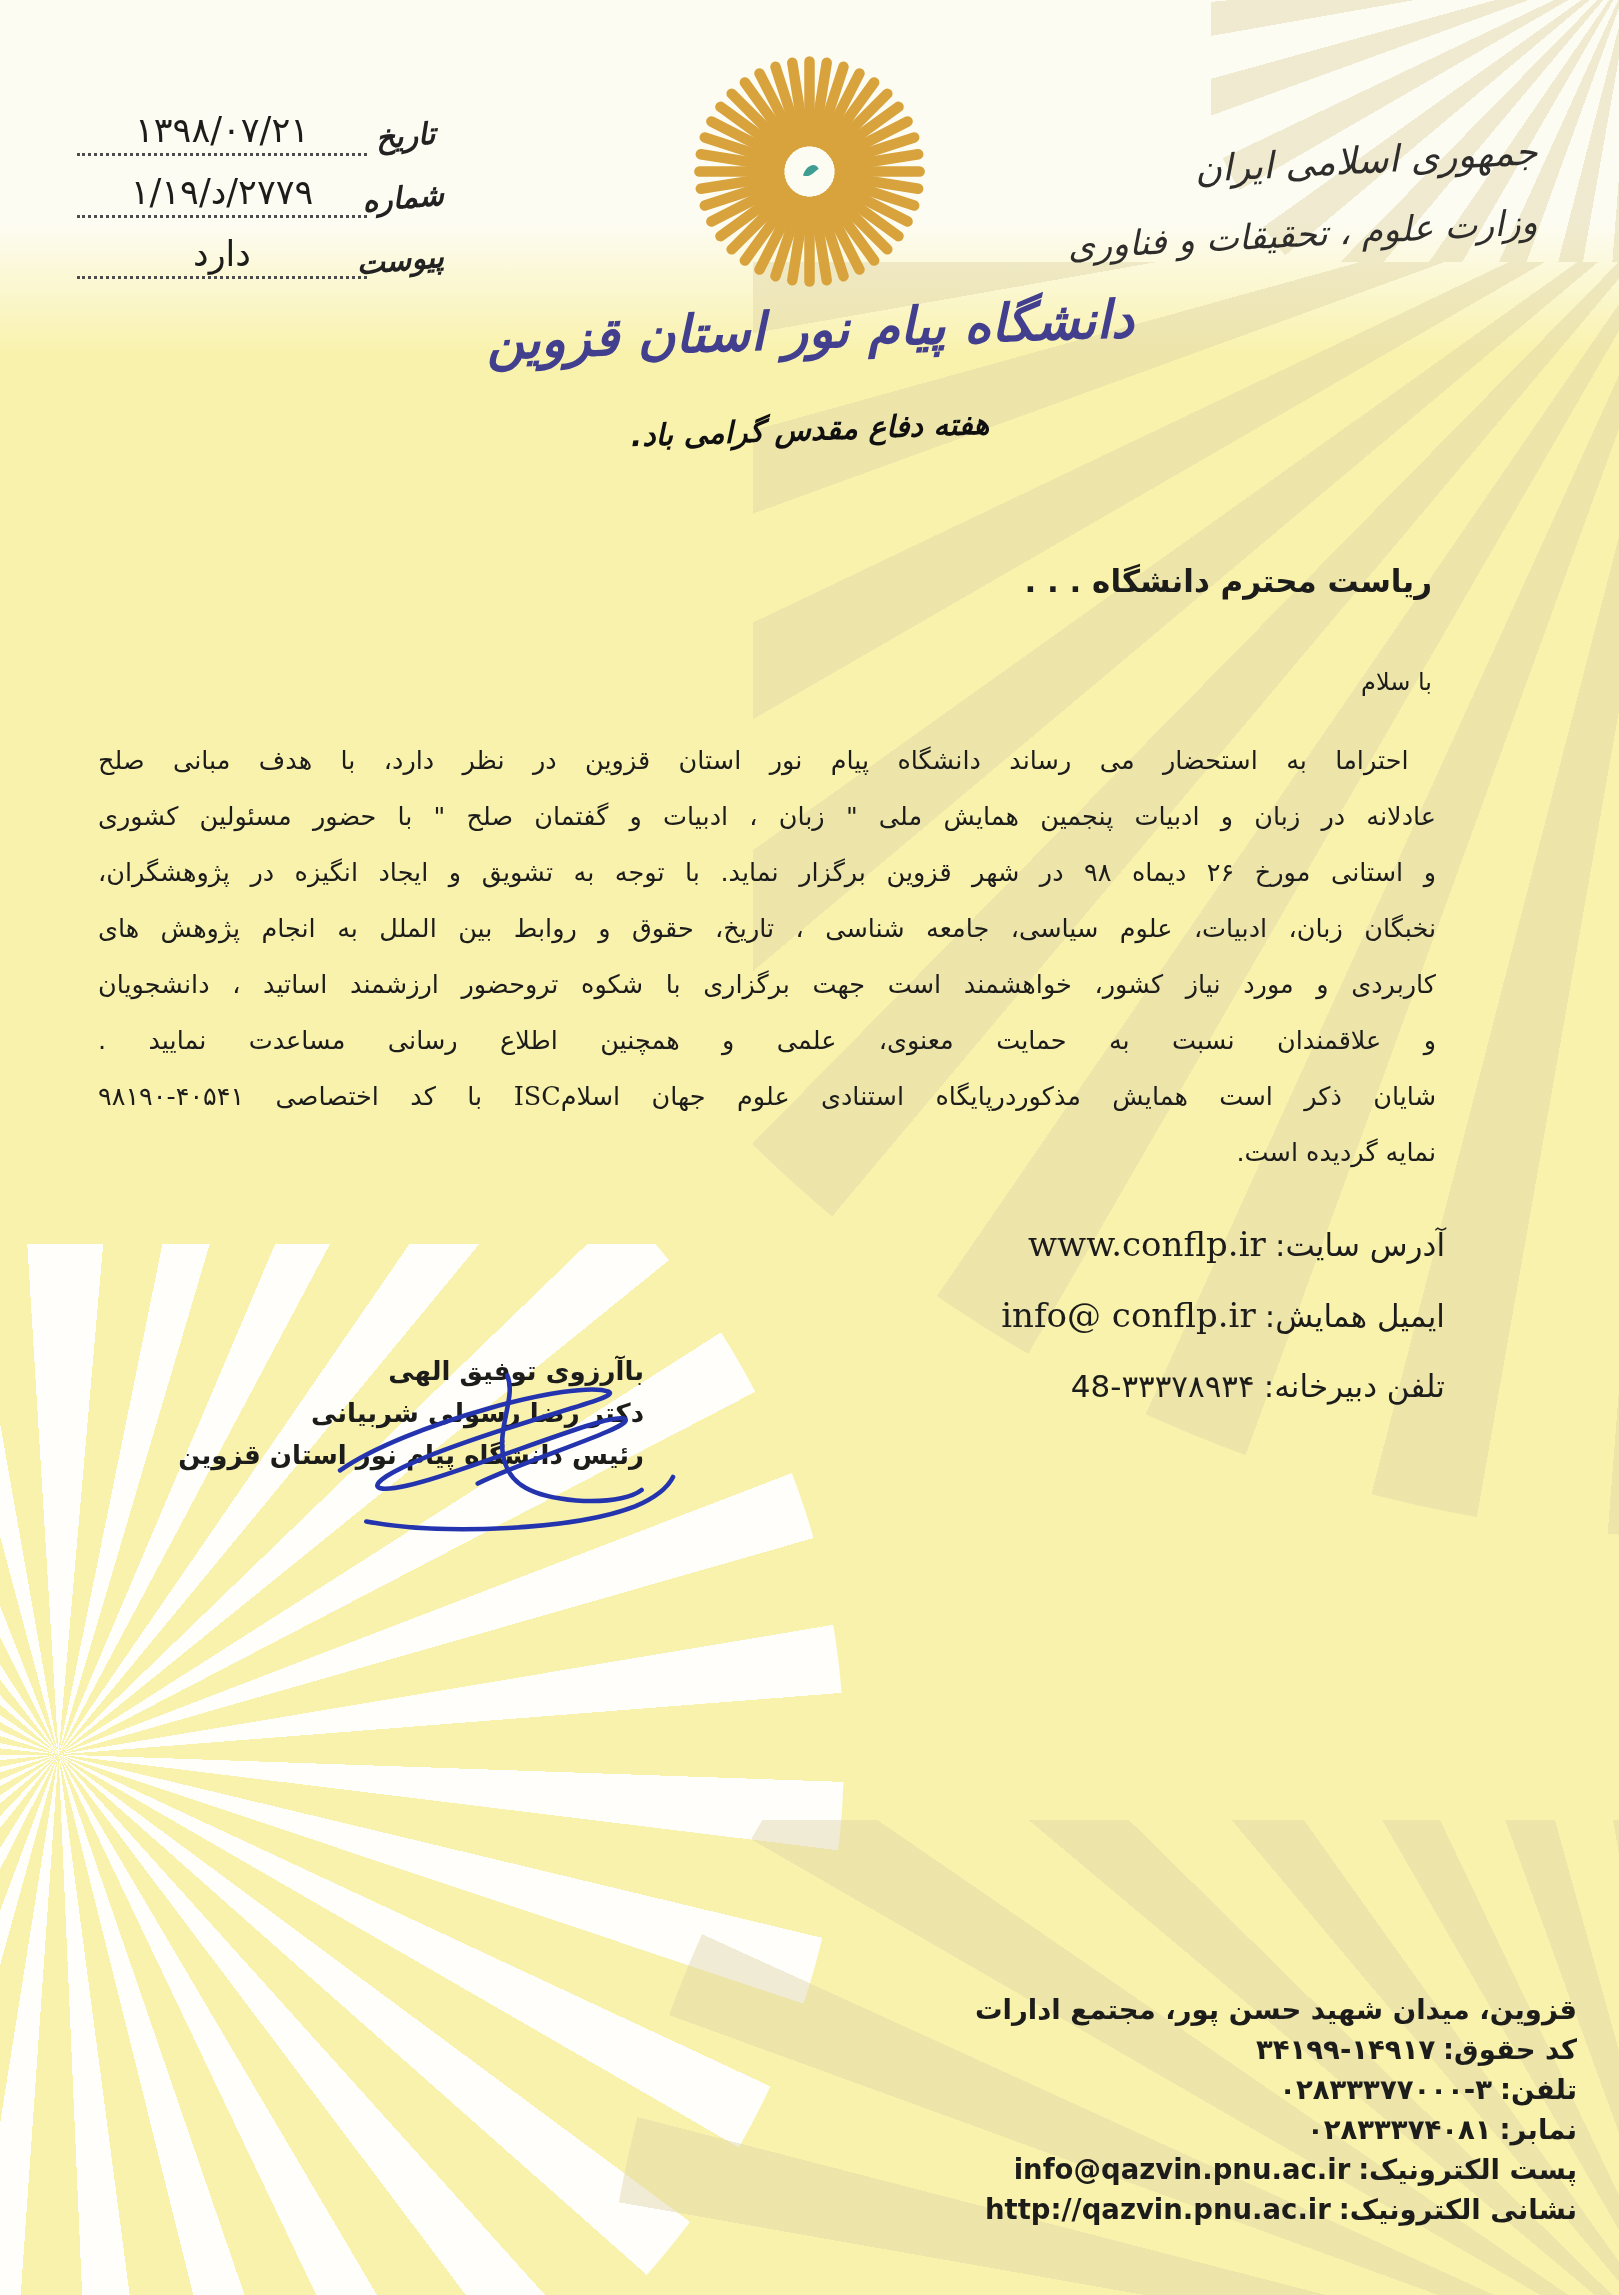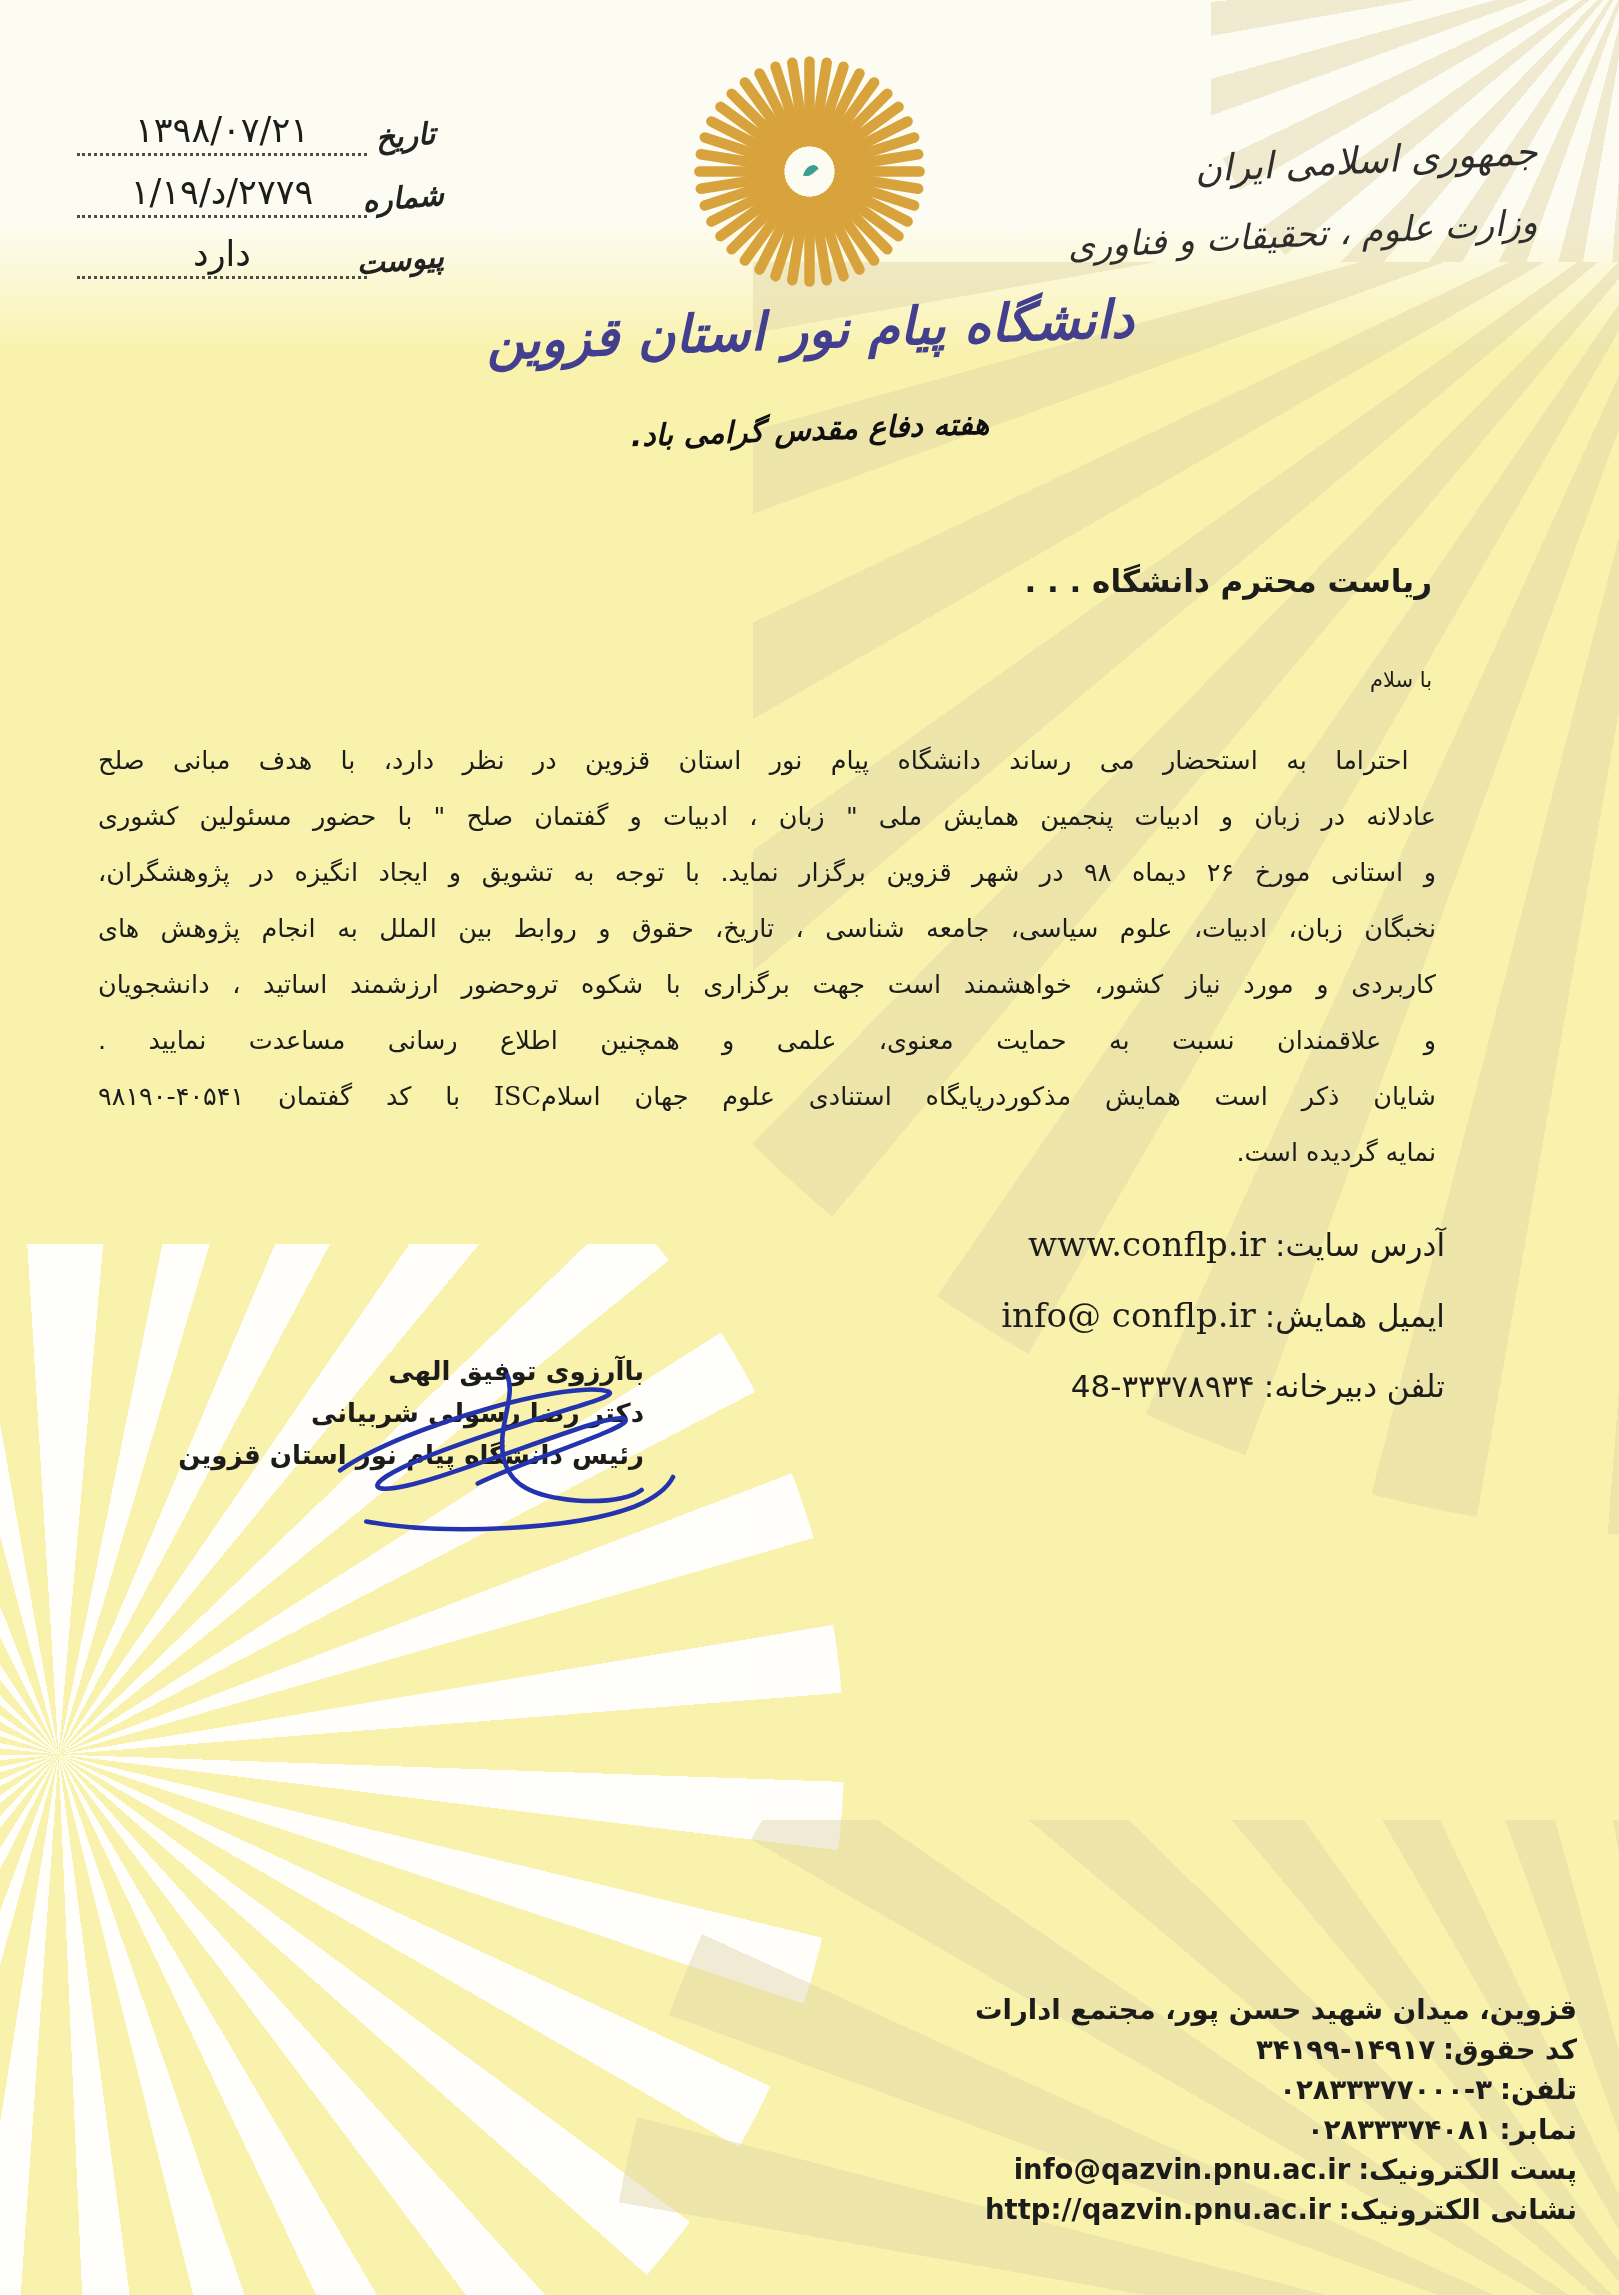--- a/index.html
+++ b/index.html
@@ -43,21 +43,21 @@
 
   
   .logo-svg{position:absolute;left:685px;top:47px;}
   .uni-name{position:absolute;left:50%;top:300px;transform:translateX(-50%) rotate(-2deg);
             font-size:52px;font-weight:bold;font-style:italic;color:var(--brand);white-space:nowrap;}
   .slogan{position:absolute;left:50%;top:412px;transform:translateX(-50%) rotate(-2deg);
           font-size:30px;font-weight:bold;font-style:italic;color:#101010;white-space:nowrap;}
 
   
   .recipient{position:absolute;right:187px;top:563px;font-size:31px;font-weight:bold;white-space:nowrap;}
-  .salutation{position:absolute;right:187px;top:668px;font-size:21px;white-space:nowrap;}
+  .salutation{position:absolute;right:187px;top:668px;font-size:24px;white-space:nowrap;}
   .body-block{position:absolute;right:183px;left:98px;top:732px;font-size:25.5px;}
   .bline{height:56px;line-height:56px;text-align:justify;text-align-last:justify;}
   .bline.indent{padding-right:27.5px;}
   .bline.lastline{text-align:right;text-align-last:right;}
   .latin-serif{font-family:"DejaVu Serif",serif;}
 
   
   .contact{position:absolute;right:174px;top:1225px;text-align:right;}
   .crow{direction:rtl;white-space:nowrap;font-size:31px;line-height:39px;margin-bottom:31px;}
   .crow .cvalue{margin-right:9.2px;}
@@ -163,21 +163,21 @@
   <div class="recipient">ریاست محترم دانشگاه . . .</div>
   <div class="salutation">با سلام</div>
 
   <section class="body-block">
     <div class="bline indent">احتراما به استحضار می رساند دانشگاه پیام نور استان قزوین در نظر دارد، با هدف مبانی صلح</div>
     <div class="bline">عادلانه در زبان و ادبیات پنجمین همایش ملی " زبان ، ادبیات و گفتمان صلح  " با حضور مسئولین کشوری</div>
     <div class="bline">و استانی  مورخ ۲۶ دیماه ۹۸ در شهر قزوین برگزار نماید. با توجه به تشویق و ایجاد انگیزه در پژوهشگران،</div>
     <div class="bline">نخبگان زبان، ادبیات، علوم سیاسی، جامعه شناسی ، تاریخ، حقوق و روابط بین الملل  به انجام پژوهش های</div>
     <div class="bline">کاربردی و مورد نیاز کشور، خواهشمند است جهت برگزاری با شکوه تروحضور ارزشمند اساتید ، دانشجویان</div>
     <div class="bline">و علاقمندان نسبت به حمایت  معنوی، علمی و همچنین اطلاع رسانی  مساعدت نمایید .</div>
-    <div class="bline"><span>شایان ذکر است همایش مذکوردرپایگاه استنادی علوم جهان اسلام</span><span class="latin-serif">ISC</span><span> با کد گفتمان </span><bdo dir="ltr">۹۸۱۹۰-۴۰۵۴۱</bdo></div>
+    <div class="bline"><span>شایان ذکر است همایش مذکوردرپایگاه استنادی علوم جهان اسلام</span><span class="latin-serif">ISC</span><span> با کد اختصاصی </span><bdo dir="ltr">۹۸۱۹۰-۴۰۵۴۱</bdo></div>
     <div class="bline lastline">نمایه گردیده است.</div>
   </section>
 
   <section class="contact">
     <div class="crow">
       <span>آدرس سایت:</span><span class="cvalue url" dir="ltr">www.conflp.ir</span>
     </div>
     <div class="crow">
       <span>ایمیل همایش:</span><span class="cvalue url" dir="ltr">info@ conflp.ir</span>
     </div>

